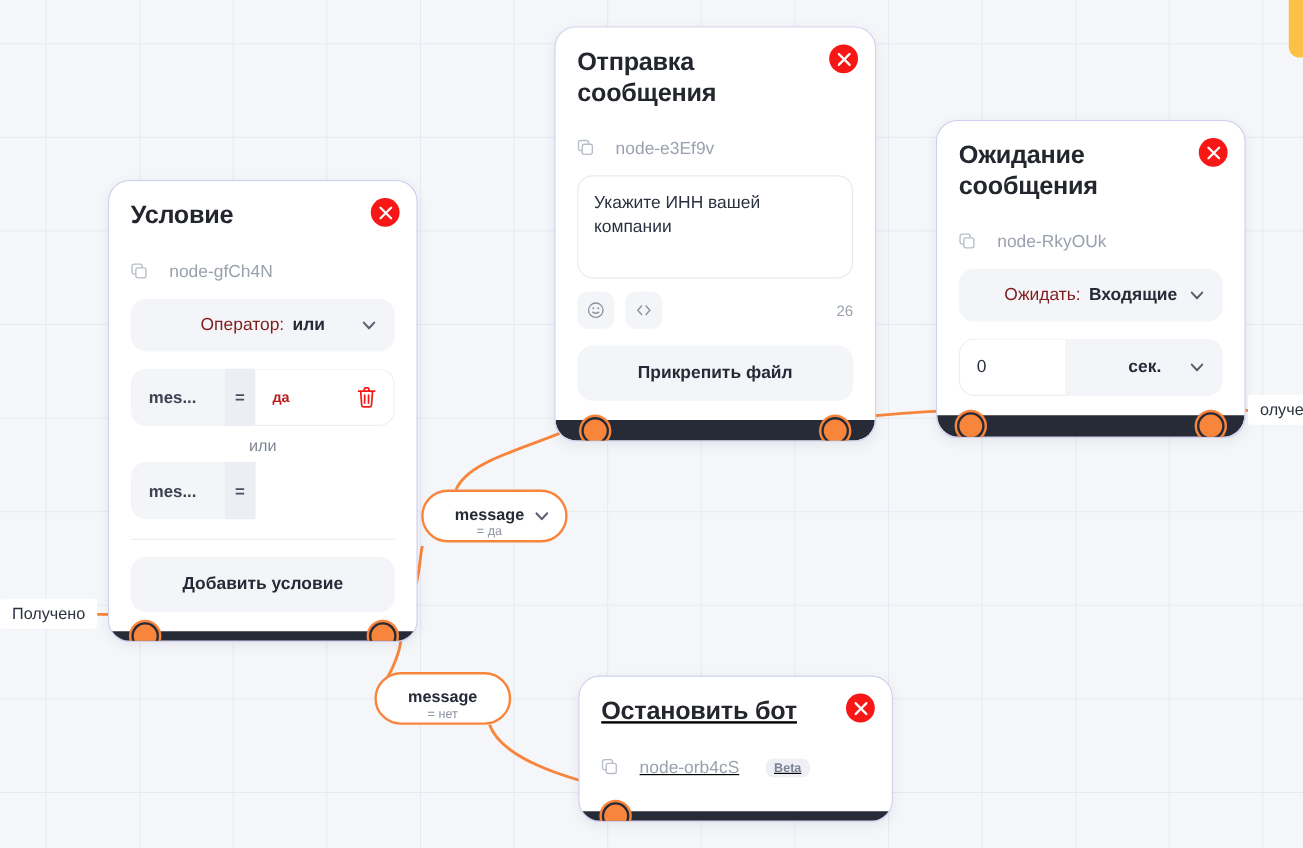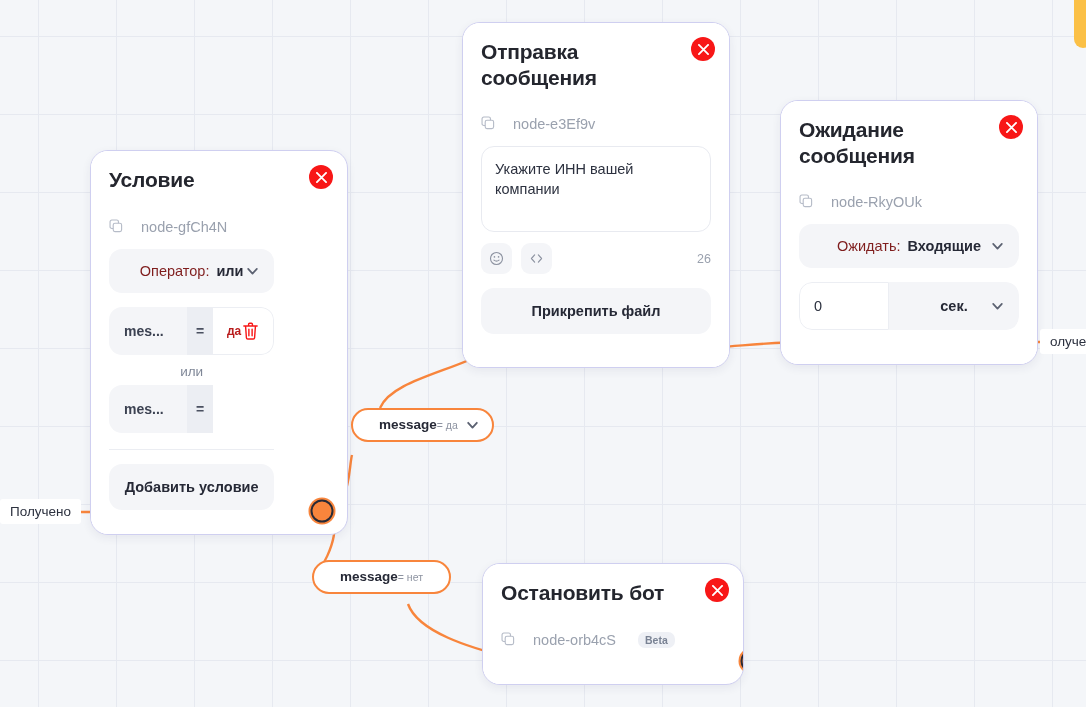--- a/index.html
+++ b/index.html
@@ -22,21 +22,21 @@
   #edges { position: absolute; inset: 0; width: 1086px; height: 707px; pointer-events: none; }
 
   
   .node {
     position: absolute;
     background: #ffffff;
     border-radius: 18px;
     border: 1px solid #cfcff0;
     box-shadow: 0 3px 10px rgba(40,40,90,.07);
     overflow: hidden;
-    display: flex; 
+    display: flex; flex-direction: column;
   }
   .node-body { padding: 16px 18px 16px 18px; background: #fff; }
   .node-title {
     font-size: 21px; font-weight: 700; color: #24262e;
     line-height: 1.22; letter-spacing: -.2px;
     padding-right: 40px;
   }
   .node-idrow {
     display: flex; align-items: flex-start; gap: 18px;
     margin-top: 26px; color: #9aa1ae; font-size: 14.5px;
@@ -138,21 +138,21 @@
   }
   .num-unit {
     flex: 1; background: #f4f5f8; border-radius: 0 13px 13px 0;
     display: flex; align-items: center; justify-content: center;
     font-size: 14.5px; font-weight: 700; color: #262936; position: relative;
   }
 
   
   .edge-pill {
     position: absolute; background: #fff; border: 2px solid #f8853c;
-    border-radius: 22px; height: 34px; display: flex; 
+    border-radius: 22px; height: 44px; display: flex; flex-direction: column;
     align-items: center; justify-content: flex-end; padding: 0 34px 0 26px;
     cursor: pointer;
   }
   .edge-pill .pt { font-size: 13.5px; font-weight: 700; color: #262936; line-height: 1.15; }
   .edge-pill .ps { font-size: 10.5px; color: #8d93a1; line-height: 1.2; margin-top: 1px; }
   .edge-pill .chev { right: 13px; }
 
   .edge-tag {
     position: absolute; background: #fff; border-radius: 3px;
     padding: 5px 10px; font-size: 13.5px; color: #2c313f; white-space: nowrap;
@@ -329,21 +329,21 @@
       <div class="port" style="left:228px;"></div>
     </div>
   </div>
 
   <div class="node" id="node-stop" style="left:482px; top:563px; width:262px; height:122px;">
     <button class="close-btn">
       <svg viewBox="0 0 12 12">
           <path d="M1 1 L11 11 M11 1 L1 11" stroke="#fff" stroke-width="2" stroke-linecap="round"></path>
         </svg>
     </button>
-    <div class="node-body" style="padding-bottom:12px;">
+    <div class="node-body" style="padding-bottom:28px;text-decoration:underline;">
       <div class="node-title">Остановить бот</div>
       <div class="node-idrow">
         <svg class="copy-ic" viewBox="0 0 16 16">
           <rect x="1.2" y="1.2" width="9.6" height="9.6" rx="2" fill="none" stroke="#b6bcc8" stroke-width="1.3"></rect>
           <rect x="4.8" y="4.8" width="9.6" height="9.6" rx="2" fill="#fff" stroke="#b6bcc8" stroke-width="1.3"></rect>
         </svg>
         <span>node-orb4cS</span>
         <span class="beta">Beta</span>
       </div>
     </div>

